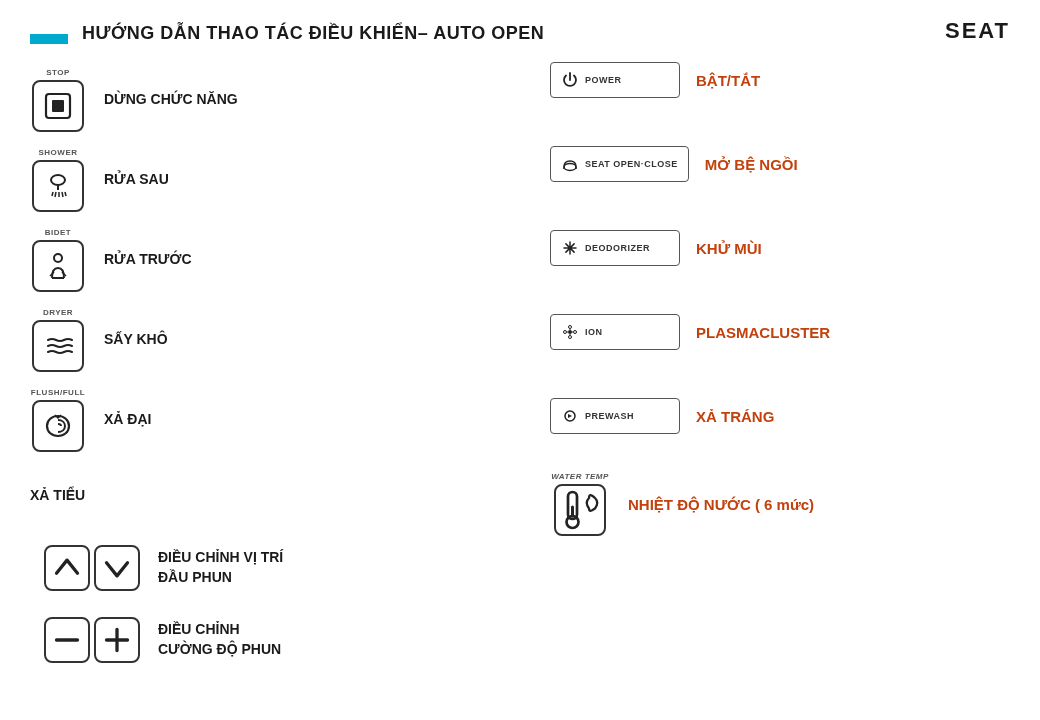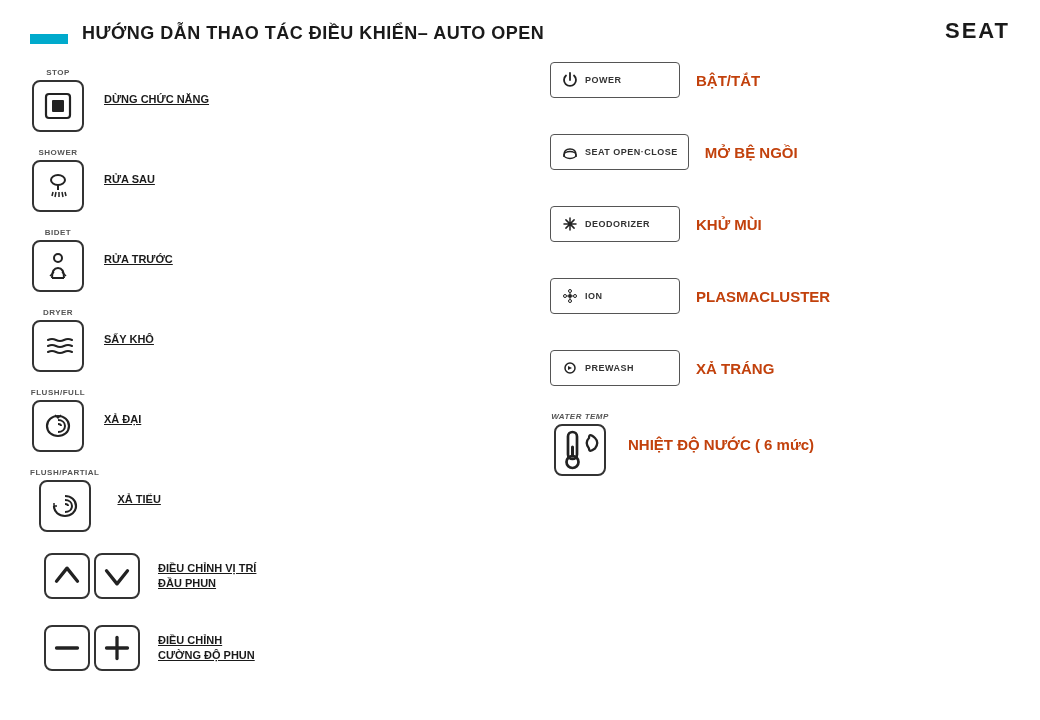--- a/index.html
+++ b/index.html
@@ -58,21 +58,21 @@
     .left-col {
       display: flex;
       flex-direction: column;
       gap: 0;
       margin-top: 16px;
     }
 
     .right-col {
       display: flex;
       flex-direction: column;
-      gap: 0;
+      gap: 12px;
       padding-left: 30px;
     }
 
     
     .item {
       display: flex;
       align-items: center;
       padding: 8px 0;
       min-height: 72px;
     }
@@ -107,25 +107,24 @@
       justify-content: center;
       background: #fff;
     }
 
     .icon-box svg {
       width: 32px;
       height: 32px;
     }
 
     .item-text {
-      font-size: 11px;
+      font-size: 14px;
       font-weight: 600;
       color: #1a1a1a;
       line-height: 1.4;
-      text-decoration: underline;
     }
 
     
     .btn-item {
       display: flex;
       align-items: center;
       padding: 8px 0;
       min-height: 72px;
     }
 
@@ -317,31 +316,20 @@
               <path d="M16 10 C20 10 23 12.5 23 16 C23 19.5 20 22 16 22" stroke="#222" stroke-width="2" fill="none"></path>
               <path d="M16 14 C18 14 19 15 19 16" stroke="#222" stroke-width="2" fill="none"></path>
               <polyline points="13,5 16,8 19,5" stroke="#222" stroke-width="1.5" fill="none"></polyline>
             </svg>
           </div>
         </div>
         <div class="item-text">XẢ ĐẠI</div>
       </div>
 
       <div class="item">
-        <div class="item-icon-wrap">
-          <span class="icon-label">FLUSH/PARTIAL</span>
-          <div class="icon-box">
-            <svg viewBox="0 0 32 32" fill="none" xmlns="http://www.w3.org/2000/svg">
-              <path d="M16 6 C22 6 27 10 27 16 C27 22 22 26 16 26 C10 26 5 22 5 16" stroke="#222" stroke-width="2.2" fill="none"></path>
-              <path d="M16 10 C20 10 23 12.5 23 16 C23 19.5 20 22 16 22" stroke="#222" stroke-width="2" fill="none"></path>
-              <path d="M16 14 C18 14 19 15 19 16" stroke="#222" stroke-width="2" fill="none"></path>
-              <polyline points="5,13 5,16 8,16" stroke="#222" stroke-width="1.5" fill="none"></polyline>
-            </svg>
-          </div>
-        </div>
         <div class="item-text">XẢ TIỂU</div>
       </div>
 
       <div class="double-item">
         <div class="double-icons">
           <div class="small-icon-box">
             <svg viewBox="0 0 32 32" fill="none" xmlns="http://www.w3.org/2000/svg">
               <polyline points="8,20 16,10 24,20" stroke="#222" stroke-width="2.5" fill="none" stroke-linecap="round" stroke-linejoin="round"></polyline>
             </svg>
           </div>

